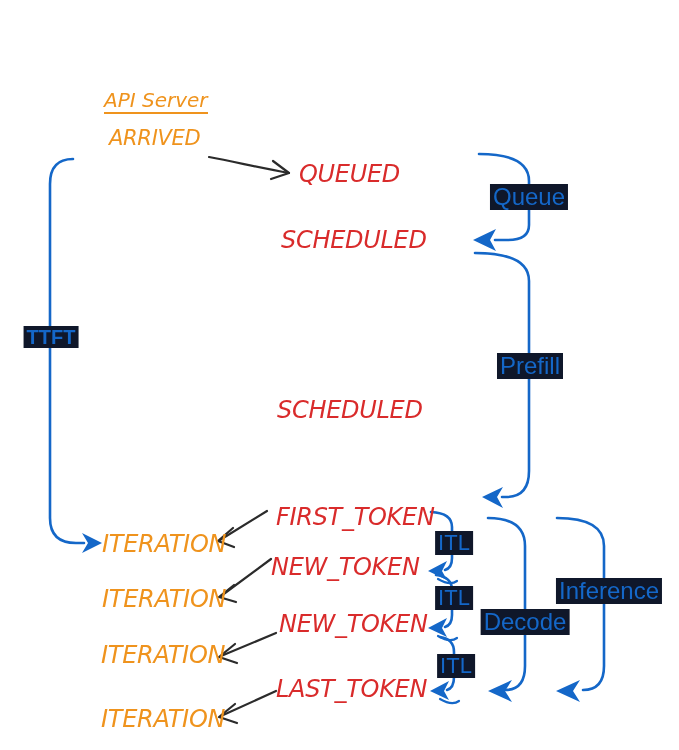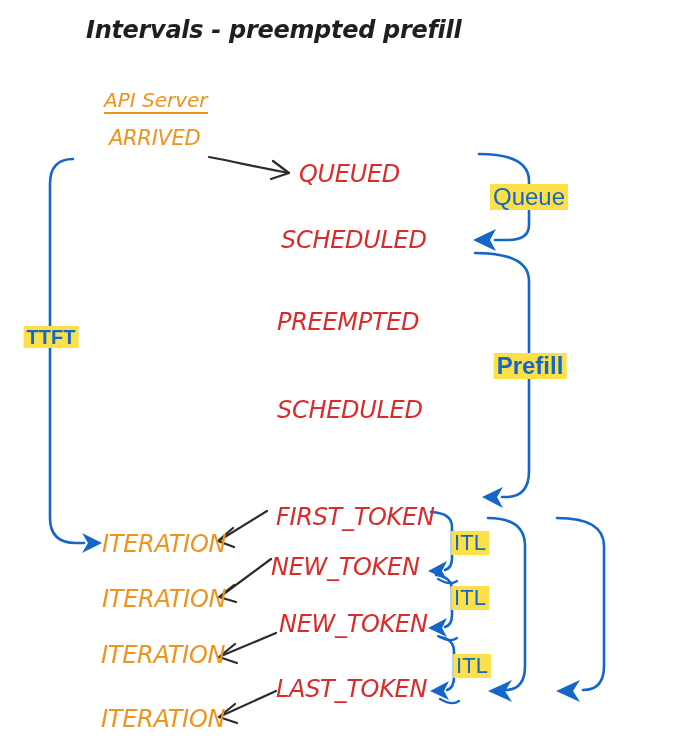--- a/index.html
+++ b/index.html
@@ -7,23 +7,23 @@
          font-family:"DejaVu Sans",sans-serif;}
   #wires{position:absolute;left:0;top:0;width:679px;height:750px;}
   .lbl{position:absolute;white-space:nowrap;line-height:1;}
   .hand{font-style:italic;font-size:24px;letter-spacing:-0.3px;}
   .orange{color:#ef931d;}
   .red{color:#d92b2b;}
   .title{font-size:24px;font-weight:bold;font-style:italic;color:#1f1f1f;letter-spacing:-0.3px;}
   .colhead{font-size:20px;font-style:italic;padding-bottom:2px;}
   .colhead.orange{border-bottom:2px solid #ef931d;text-align:center;}
   .colhead.red{border-bottom:2px solid #d92b2b;}
-  .blue-lbl{font-family:"Liberation Sans",sans-serif;color:#1467c8;background:#fde047;
+  .blue-lbl{font-family:"Liberation Sans",sans-serif;color:#1467c8;background:#0f172a;
             padding:1px 3px;transform:translateX(-50%);font-size:24px;}
-  .blue-sm{font-size:22px;margin-left:16px;}
+  .blue-sm{font-size:22px;}
 </style>
 </head>
 <body>
 
 <div id="stage">
 
   <svg id="wires" viewBox="0 0 679 750" xmlns="http://www.w3.org/2000/svg">
 
     <g fill="none" stroke="#1467c8" stroke-width="2.6" stroke-linecap="round">
       <path d="M 73 159 Q 50 159 50 184 L 50 518 Q 50 543 76 543 L 84 543"></path>
@@ -75,39 +75,39 @@
       <path d="M 233 528 L 218 541 L 234 547"></path>
       <path d="M 271 559 L 221 596"></path>
       <path d="M 234 585 L 219 597 L 236 602"></path>
       <path d="M 276 633 L 221 656"></path>
       <path d="M 235 644 L 219 657 L 237 663"></path>
       <path d="M 276 691 L 221 716"></path>
       <path d="M 235 704 L 219 717 L 237 723"></path>
     </g>
   </svg>
 
-  <div class="lbl title" style="left:86px;top:18px;">Intervals - preempted prefill</div>
 
   <div class="lbl colhead orange" style="left:104px;top:90px;">API Server</div>
 
   <div class="lbl hand orange" style="left:109px;top:128px;font-size:21px;">ARRIVED</div>
   <div class="lbl hand orange" style="left:102px;top:532px;">ITERATION</div>
   <div class="lbl hand orange" style="left:102px;top:587px;">ITERATION</div>
   <div class="lbl hand orange" style="left:101px;top:643px;">ITERATION</div>
   <div class="lbl hand orange" style="left:101px;top:707px;">ITERATION</div>
 
   <div class="lbl hand red" style="left:299px;top:162px;">QUEUED</div>
   <div class="lbl hand red" style="left:281px;top:228px;">SCHEDULED</div>
-  <div class="lbl hand red" style="left:277px;top:310px;">PREEMPTED</div>
   <div class="lbl hand red" style="left:277px;top:398px;">SCHEDULED</div>
   <div class="lbl hand red" style="left:276px;top:505px;">FIRST_TOKEN</div>
   <div class="lbl hand red" style="left:271px;top:555px;">NEW_TOKEN</div>
   <div class="lbl hand red" style="left:279px;top:612px;">NEW_TOKEN</div>
   <div class="lbl hand red" style="left:276px;top:677px;">LAST_TOKEN</div>
 
   <div class="lbl blue-lbl" style="left:51px;top:326px;font-size:20px;font-weight:bold;">TTFT</div>
   <div class="lbl blue-lbl" style="left:529px;top:184px;">Queue</div>
-  <div class="lbl blue-lbl" style="left:530px;top:353px;font-weight:bold;">Prefill</div>
+  <div class="lbl blue-lbl" style="left:530px;top:353px;">Prefill</div>
   <div class="lbl blue-lbl blue-sm" style="left:454px;top:531px;">ITL</div>
   <div class="lbl blue-lbl blue-sm" style="left:454px;top:586px;">ITL</div>
   <div class="lbl blue-lbl blue-sm" style="left:456px;top:654px;">ITL</div>
+  <div class="lbl blue-lbl" style="left:525px;top:609px;">Decode</div>
+  <div class="lbl blue-lbl" style="left:609px;top:578px;">Inference</div>
 
 </div>
 
 </body></html>

